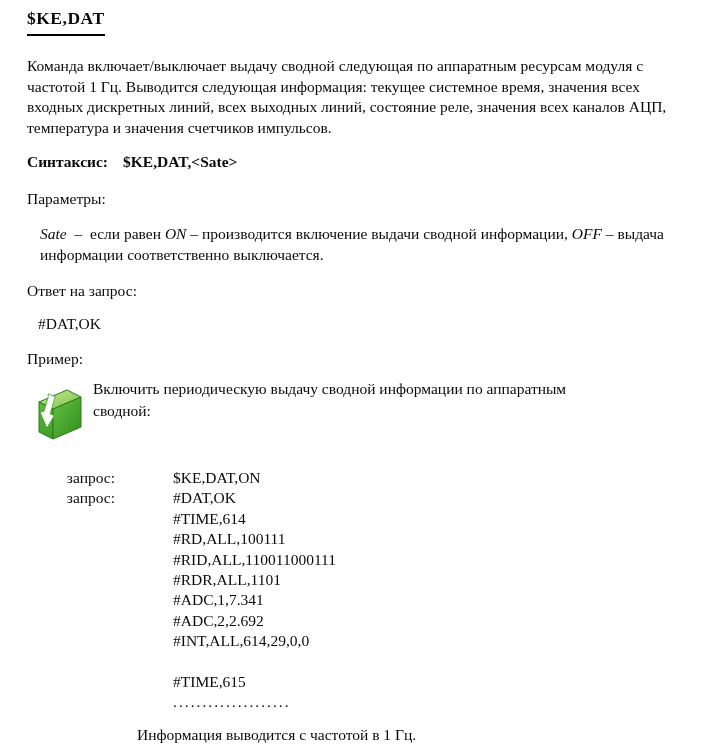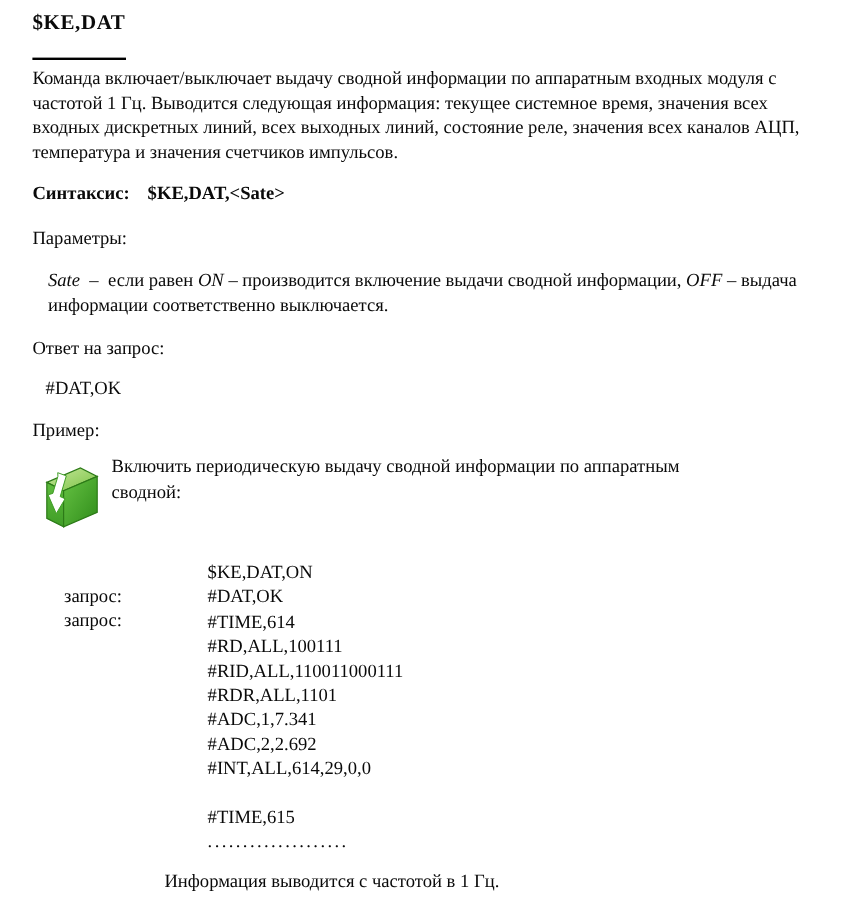--- a/index.html
+++ b/index.html
@@ -12,46 +12,46 @@
     font-size: 15.5px;
     color: #0a0a0a;
     overflow: hidden;
   }
   .abs { position: absolute; }
   .it { font-style: italic; font-family: Liberation Serif, serif; }
   .title {
     left: 27px; top: 8px;
     font-size: 17.5px; font-weight: bold;
     border-bottom: 2px solid #000;
-    padding-bottom: 19px;
+    padding-bottom: 5px;
     letter-spacing: 0.5px;
   }
   .intro { left: 27px; top: 56px; width: 668px; line-height: 20.5px; }
   .syntax-line { left: 27px; top: 153px; font-weight: bold; }
   .syntax-line .value { margin-left: 15px; margin-top: 28px; }
   .heading { left: 27px; font-weight: normal; }
   .param-para { left: 40px; top: 224px; width: 650px; line-height: 20.5px; }
   .resp-value { left: 38px; top: 315px; }
   .example-desc { left: 93px; top: 378px; line-height: 21.5px; }
-  .labels-col { left: 40px; top: 488px; width: 75px; text-align: center; line-height: 20.4px; }
+  .labels-col { left: 40px; top: 468px; width: 75px; text-align: right; line-height: 20.4px; }
   .cmds-col { left: 137px; top: 468px; line-height: 20.4px; margin-left: 36px; }
   .cmd-line { min-height: 20.4px; white-space: pre; }
   .dots-line { letter-spacing: 2px; }
   .note { left: 137px; top: 726px; }
   .pkg-icon { left: 37px; top: 387px; width: 46px; height: 54px; }
 </style>
 </head>
 <body>
 
 <div class="page">
 
   <div class="abs title">$KE,DAT</div>
 
   <div class="abs intro">
-    <div>Команда включает/выключает выдачу сводной информации по аппаратным входных модуля с</div>
+    <div>Команда включает/выключает выдачу сводной следующая по аппаратным ресурсам модуля с</div>
     <div>частотой 1 Гц. Выводится следующая информация: текущее системное время, значения всех</div>
     <div>входных дискретных линий, всех выходных линий, состояние реле, значения всех каналов АЦП,</div>
     <div>температура и значения счетчиков импульсов.</div>
   </div>
 
   <div class="abs syntax-line">
     <span>Синтаксис:</span><span class="value">$KE,DAT,&lt;Sate&gt;</span>
   </div>
 
   <div class="abs heading" style="top:190px">Параметры:</div>

